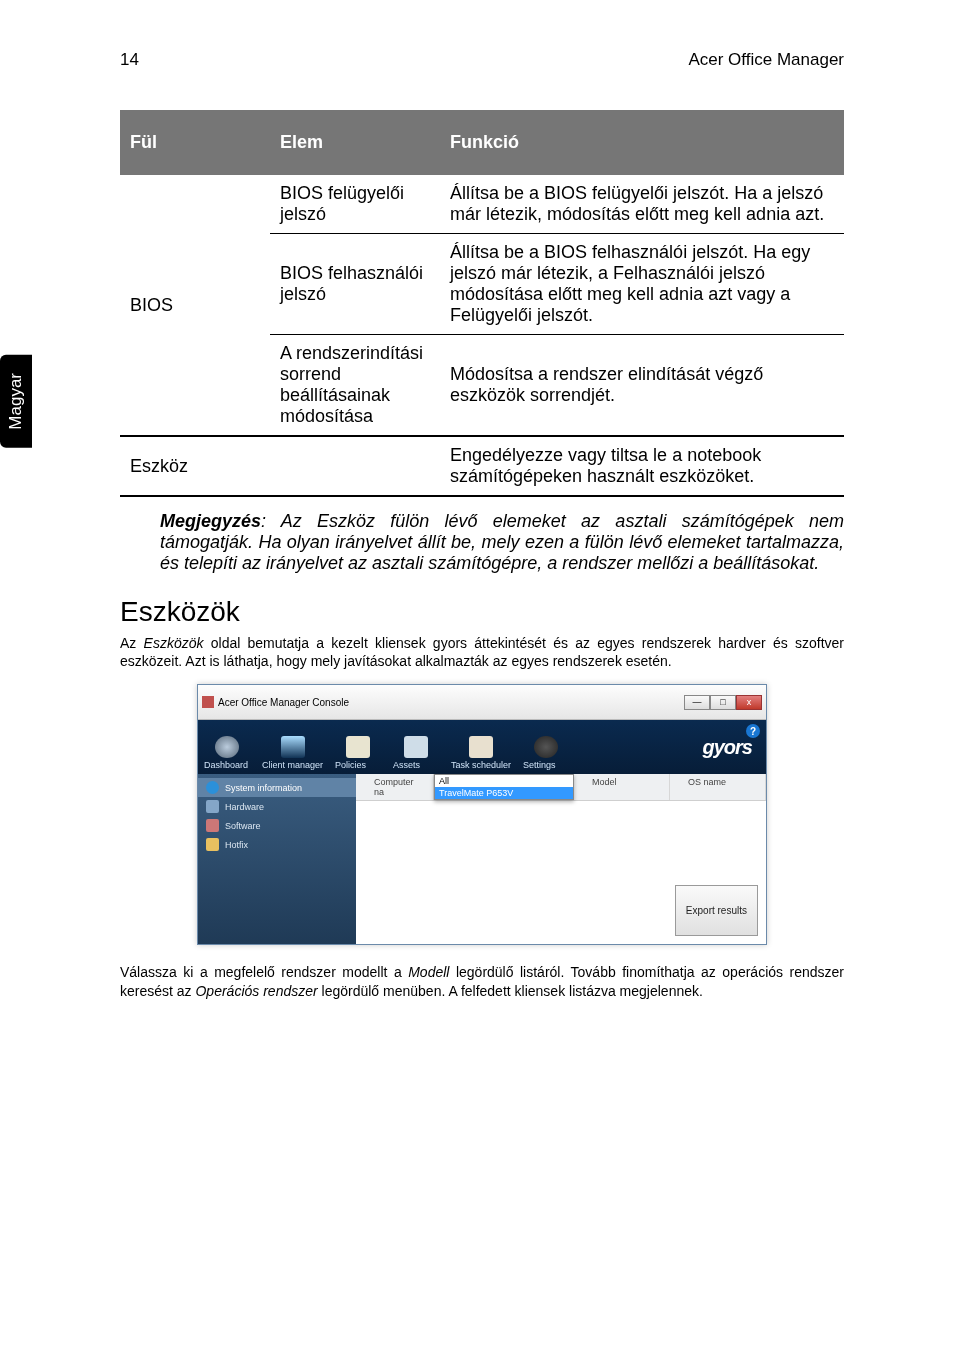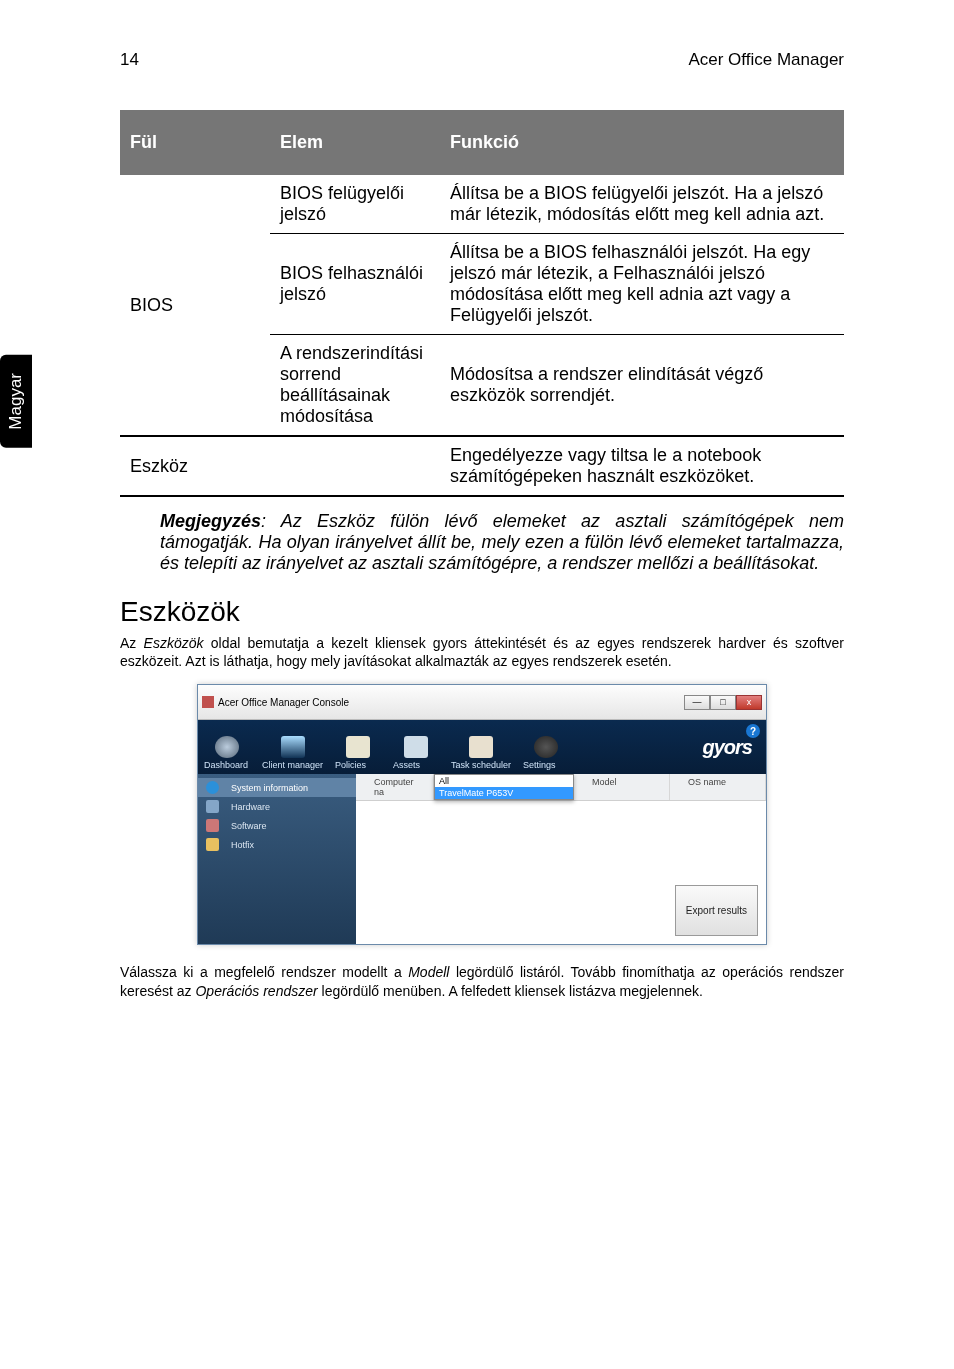--- a/index.html
+++ b/index.html
@@ -141,21 +141,21 @@
   }
   .filterbar .pageicon {
     width:14px;height:14px;background:#e9e6d8;border:1px solid #b0a878;margin-left:auto;
   }
   .app-body { display:flex; height: 170px; }
   .sidebar {
     width: 158px; background: linear-gradient(#3a5d80,#1f3a56);
     display:flex; flex-direction:column;
   }
   .side-item {
-    display:flex; align-items:center; gap:12px; padding:3px 8px;
+    display:flex; align-items:center; gap:6px; padding:3px 8px;
     font-size:9px; color:#dbe6f1;
   }
   .side-item.active { background:#6083a6; color:#fff;}
   .side-item .sicon { width:13px;height:13px;display:inline-block;background:#84a6c8;border-radius:2px;}
   .side-top-gap { height: 4px; display:flex; justify-content:flex-end; padding:2px 6px 0 0;}
   .content-area {
     flex:1; background:#fff; position:relative;
   }
   .content-header {
     display:flex; background:#eef0f2; border-bottom:1px solid #cfcfcf;

